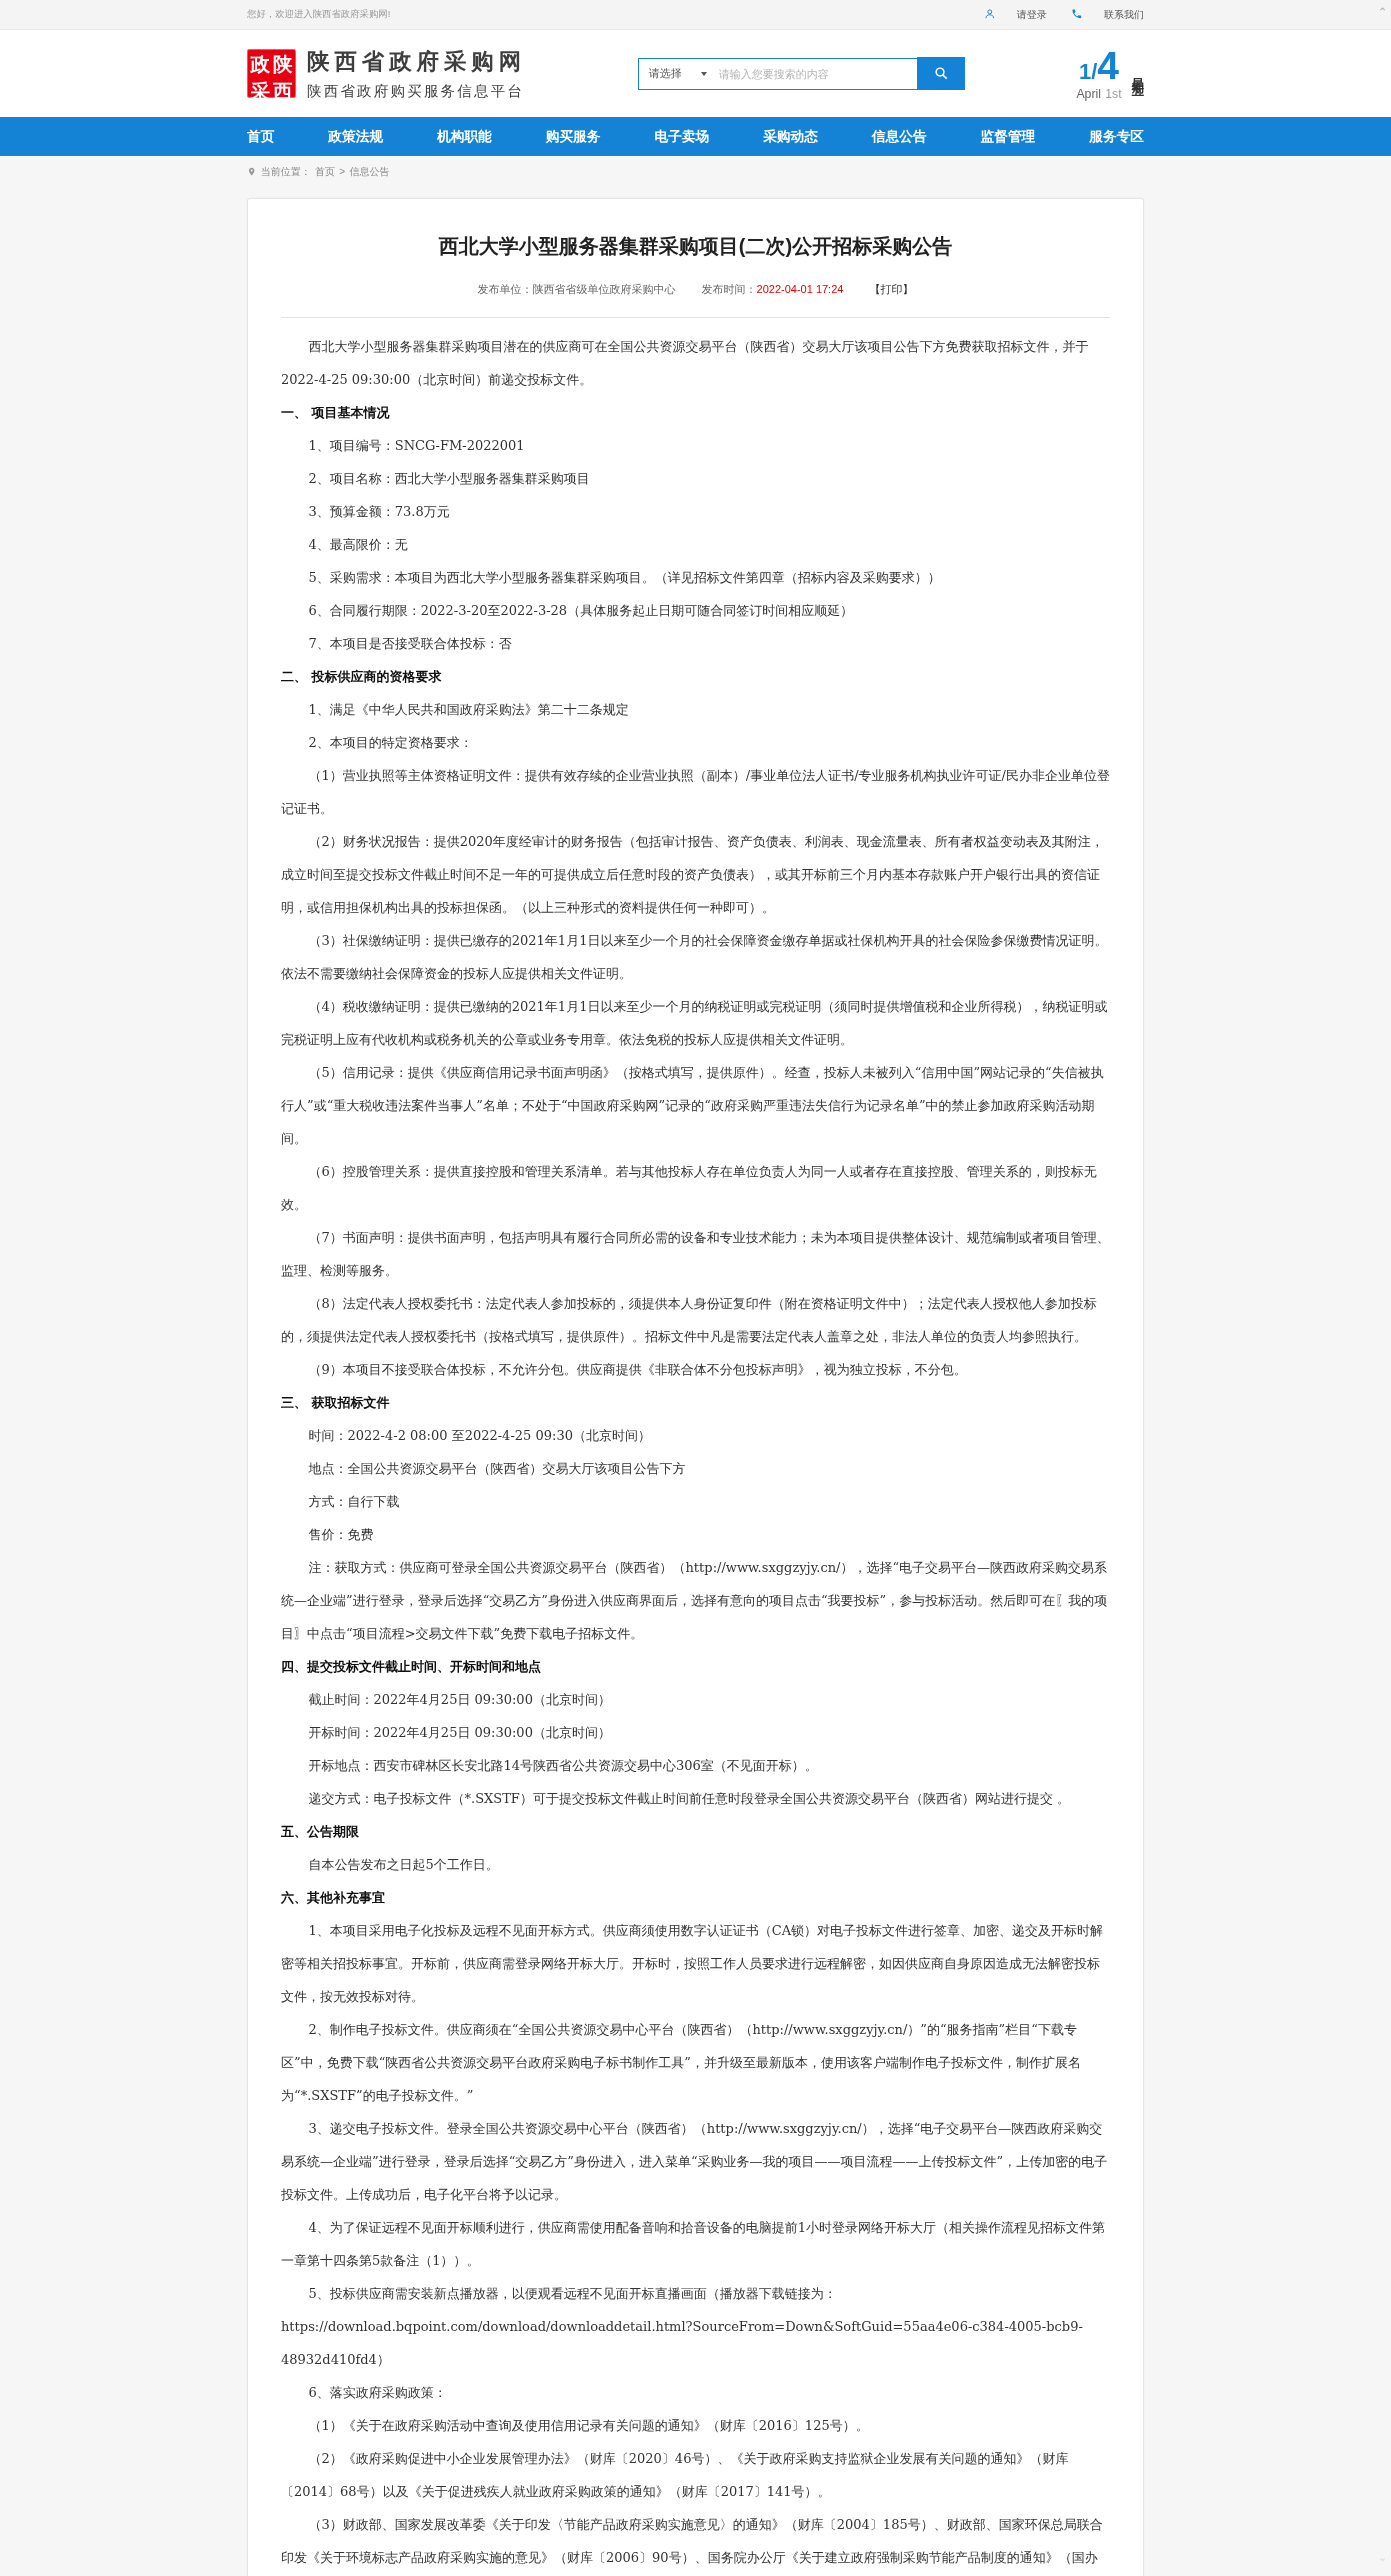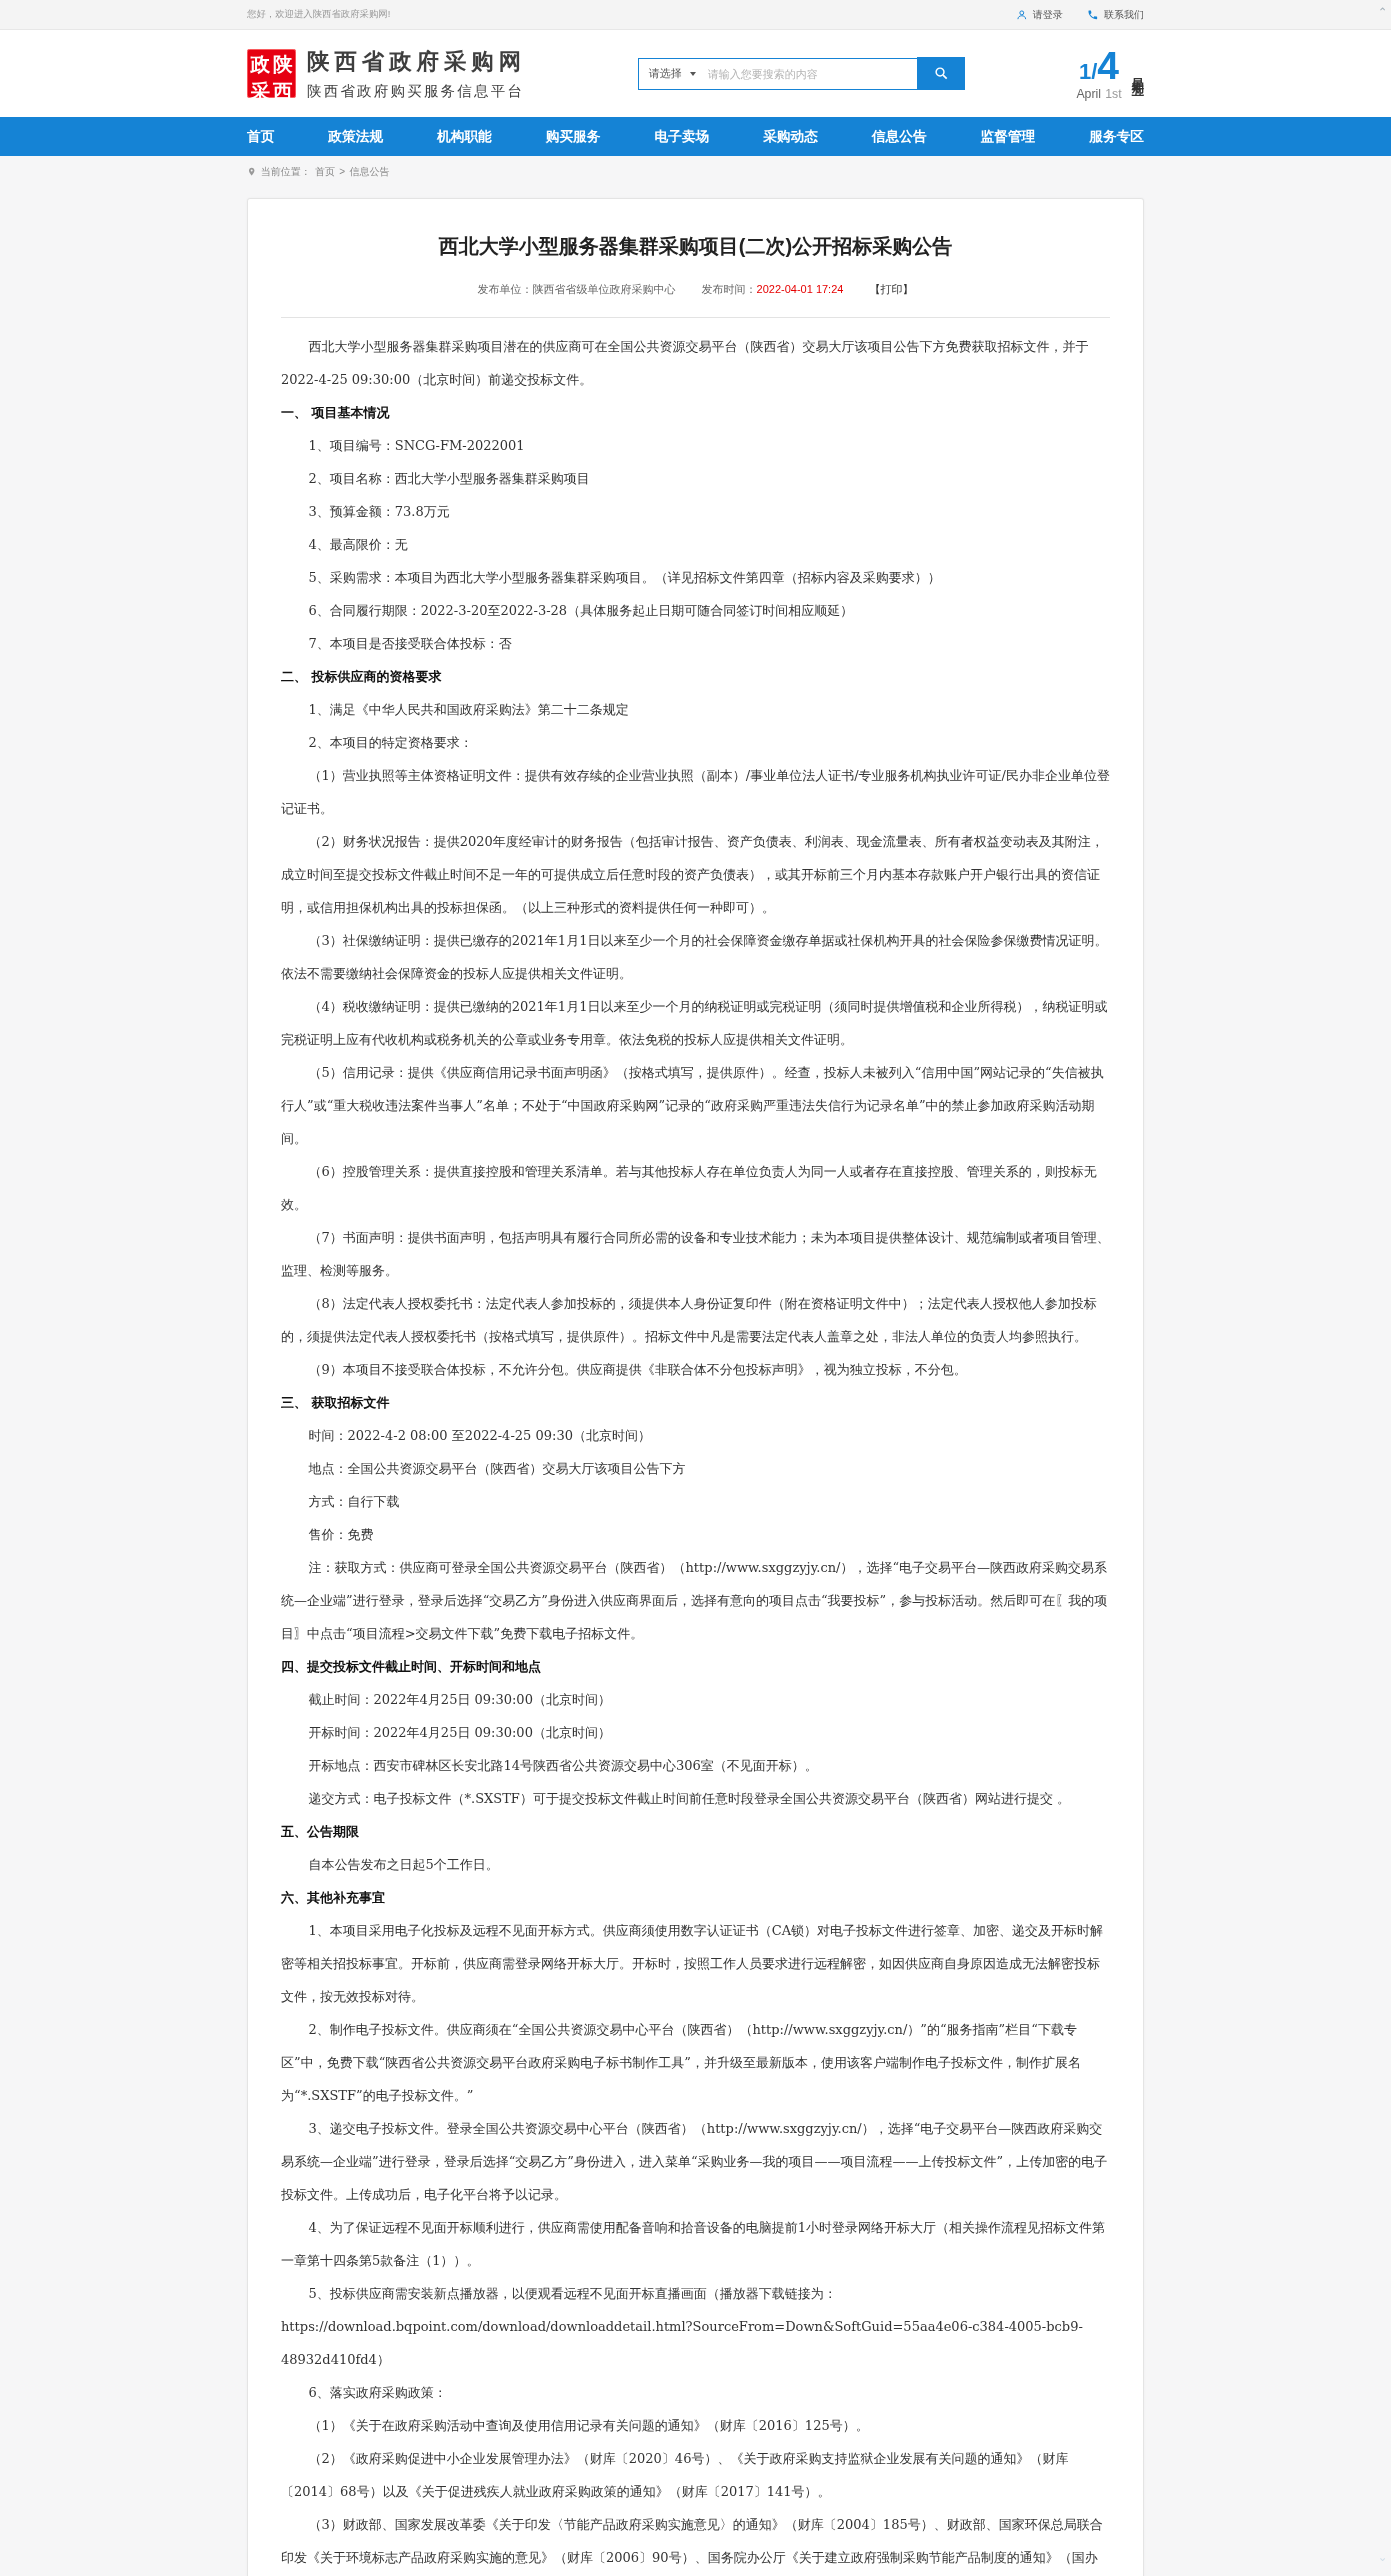--- a/index.html
+++ b/index.html
@@ -4,32 +4,32 @@
 <style>
   html,body{margin:0;padding:0;}
   body{width:1391px;position:relative;background:#fff;color:#333;font-family:"Liberation Sans",sans-serif;}
   .container{width:897px;margin:0 auto;}
 
   
   .topbar{height:29px;background:#f4f4f4;border-bottom:0.7px solid #e7e7e7;}
   .topbar .container{display:flex;align-items:center;justify-content:space-between;height:100%;}
   .welcome{font-size:9.4px;color:#999;}
   .top-links{display:flex;align-items:center;gap:24.6px;}
-  .top-link{display:flex;align-items:center;gap:5px;font-size:10px;color:#555;cursor:pointer;}
+  .top-link{display:flex;align-items:flex-start;gap:21px;font-size:10px;color:#555;cursor:pointer;}
 
   
   .header-inner{display:flex;align-items:center;justify-content:space-between;height:87px;}
   .brand{display:flex;align-items:center;gap:11px;}
   .logo{width:49px;height:49px;background:#e60012;border-radius:2.9px;display:grid;grid-template-columns:1fr 1fr;padding:2.2px;box-sizing:border-box;box-shadow:inset 0 0 0 0.7px #ff7a7a;}
   .logo span{color:#fff;font-weight:bold;font-size:19.5px;display:flex;align-items:center;justify-content:center;font-family:"Liberation Serif",serif;}
   .brand-title{font-size:22.4px;font-weight:bold;color:#3e3e3e;letter-spacing:5px;}
   .brand-sub{font-size:14.5px;color:#3e3e3e;letter-spacing:2.2px;margin-top:5px;}
 
   .search{display:flex;align-items:stretch;border:1.4px solid #1583d5;height:32px;width:327px;box-sizing:border-box;background:#fff;}
-  .search-select{display:flex;align-items:center;gap:8px;padding:0 10px;font-size:11px;color:#555;cursor:pointer;white-space:nowrap;}
+  .search-select{display:flex;align-items:center;gap:19px;padding:0 10px;font-size:11px;color:#555;cursor:pointer;white-space:nowrap;}
   .caret{width:0;height:0;border-left:3.6px solid transparent;border-right:3.6px solid transparent;border-top:4.3px solid #555;}
   .search-input{flex:1;border:none;outline:none;font-size:11px;color:#333;min-width:0;font-family:"Liberation Sans",sans-serif;}
   .search-input::placeholder{color:#b3b3b3;}
   .search-btn{width:48px;margin:-1.4px -1.4px -1.4px 0;background:#1583d5;border:none;display:flex;align-items:center;justify-content:center;cursor:pointer;}
 
   .date-widget{display:flex;align-items:center;gap:10px;}
   .date-nums{text-align:center;line-height:1;}
   .num-small{font-size:22px;font-weight:bold;color:#1583d5;}
   .num-big{font-size:39px;font-weight:bold;color:#1583d5;}
   .date-sub{margin-top:2.9px;font-size:12.3px;}

